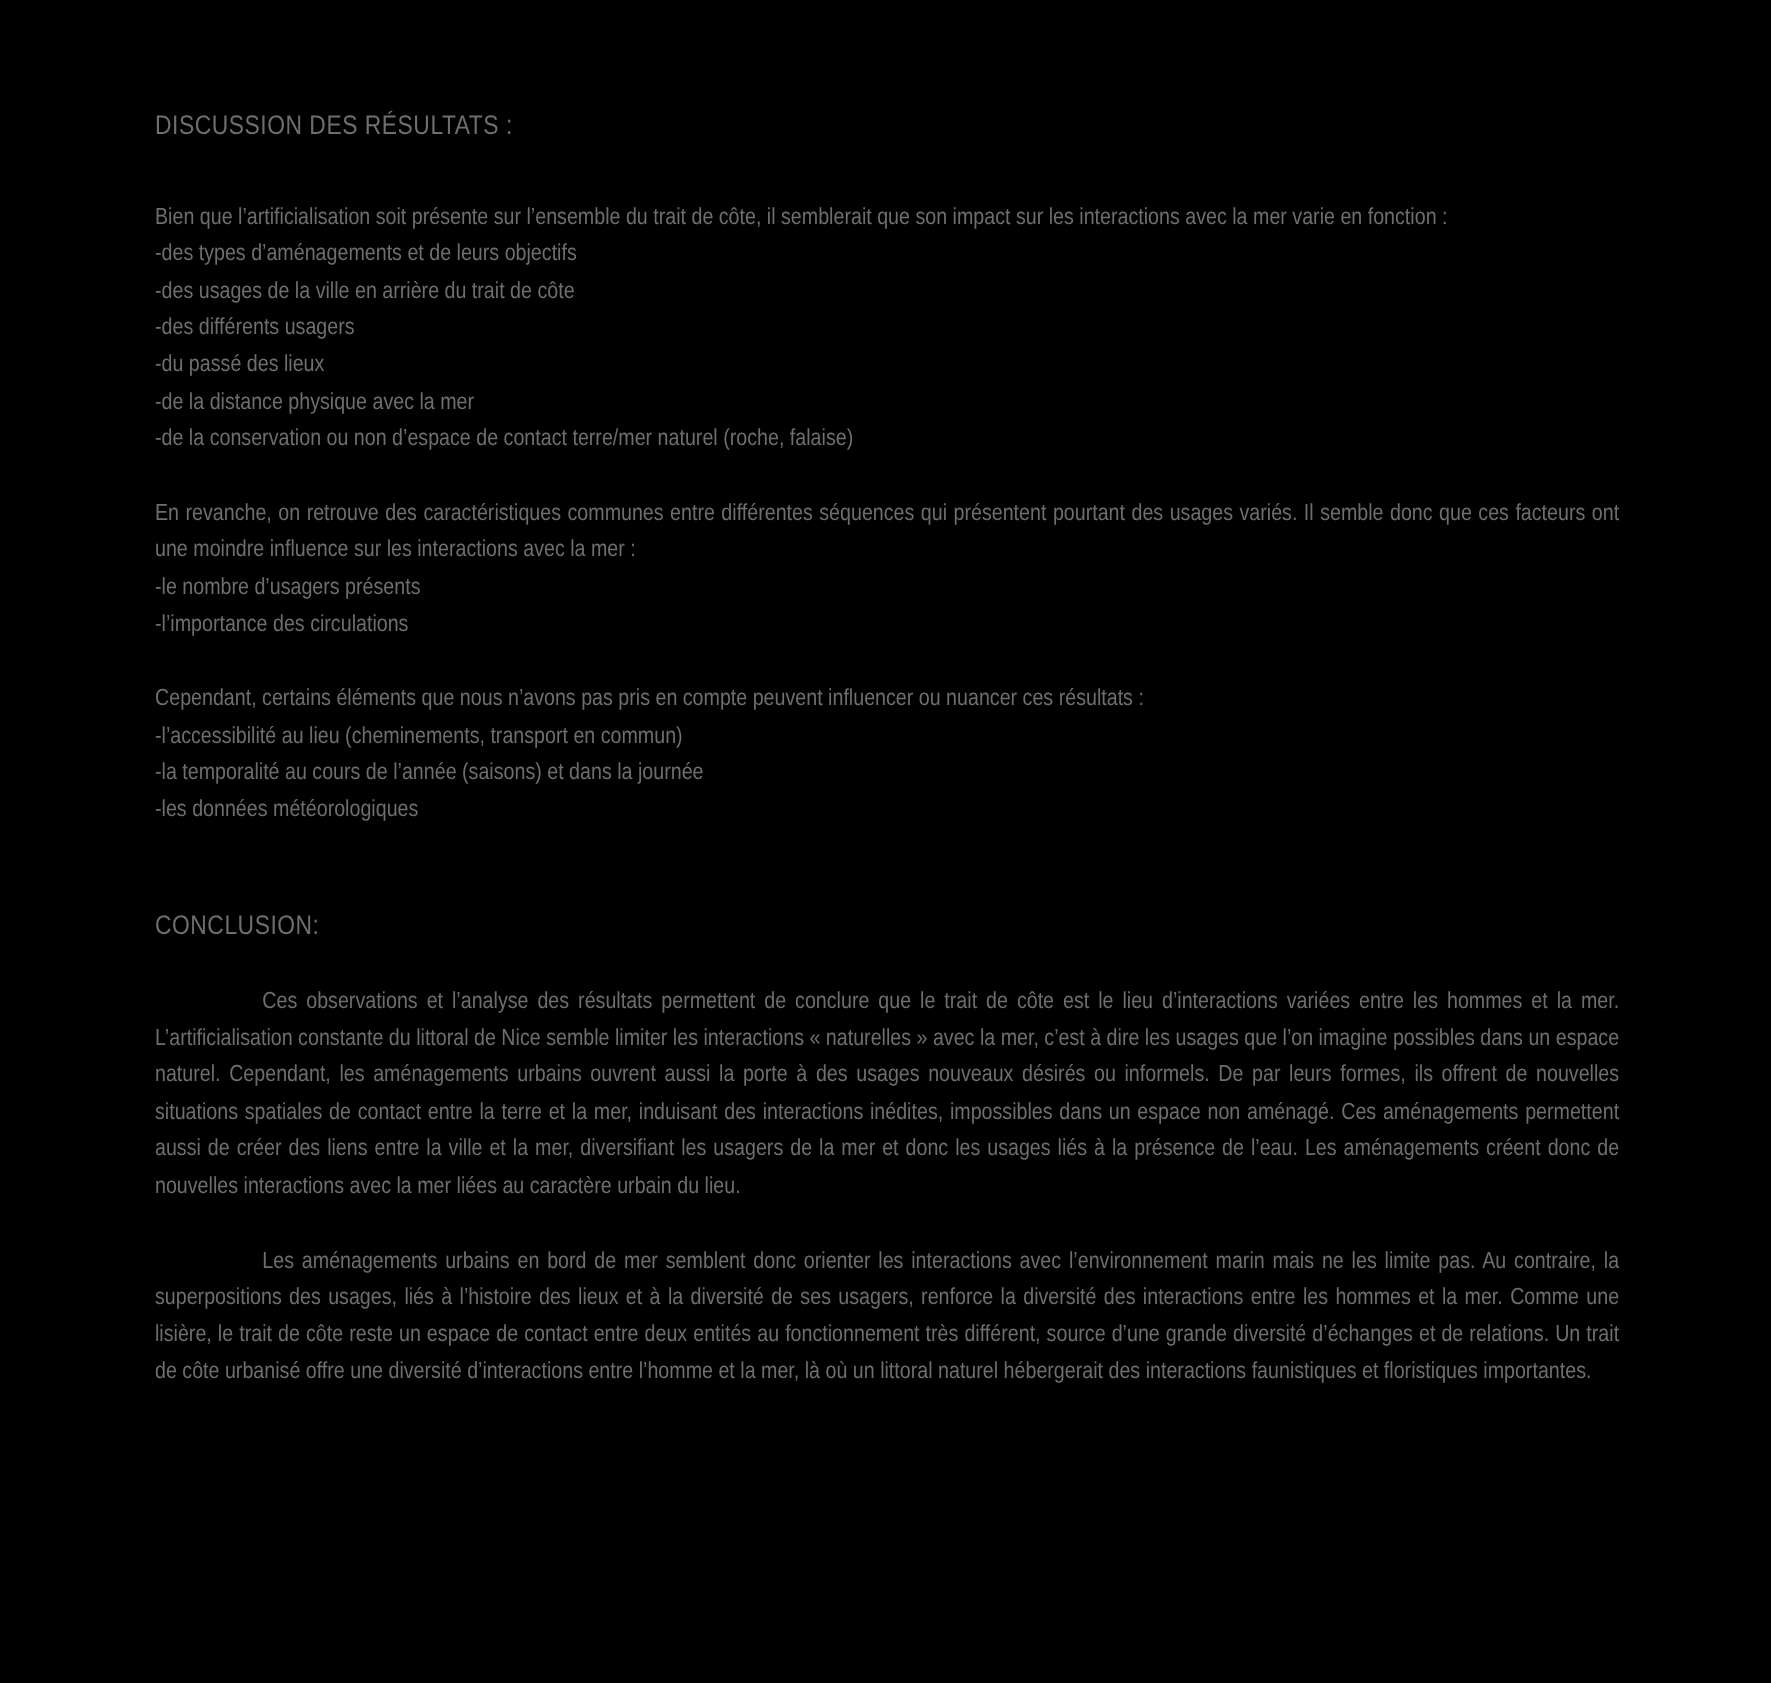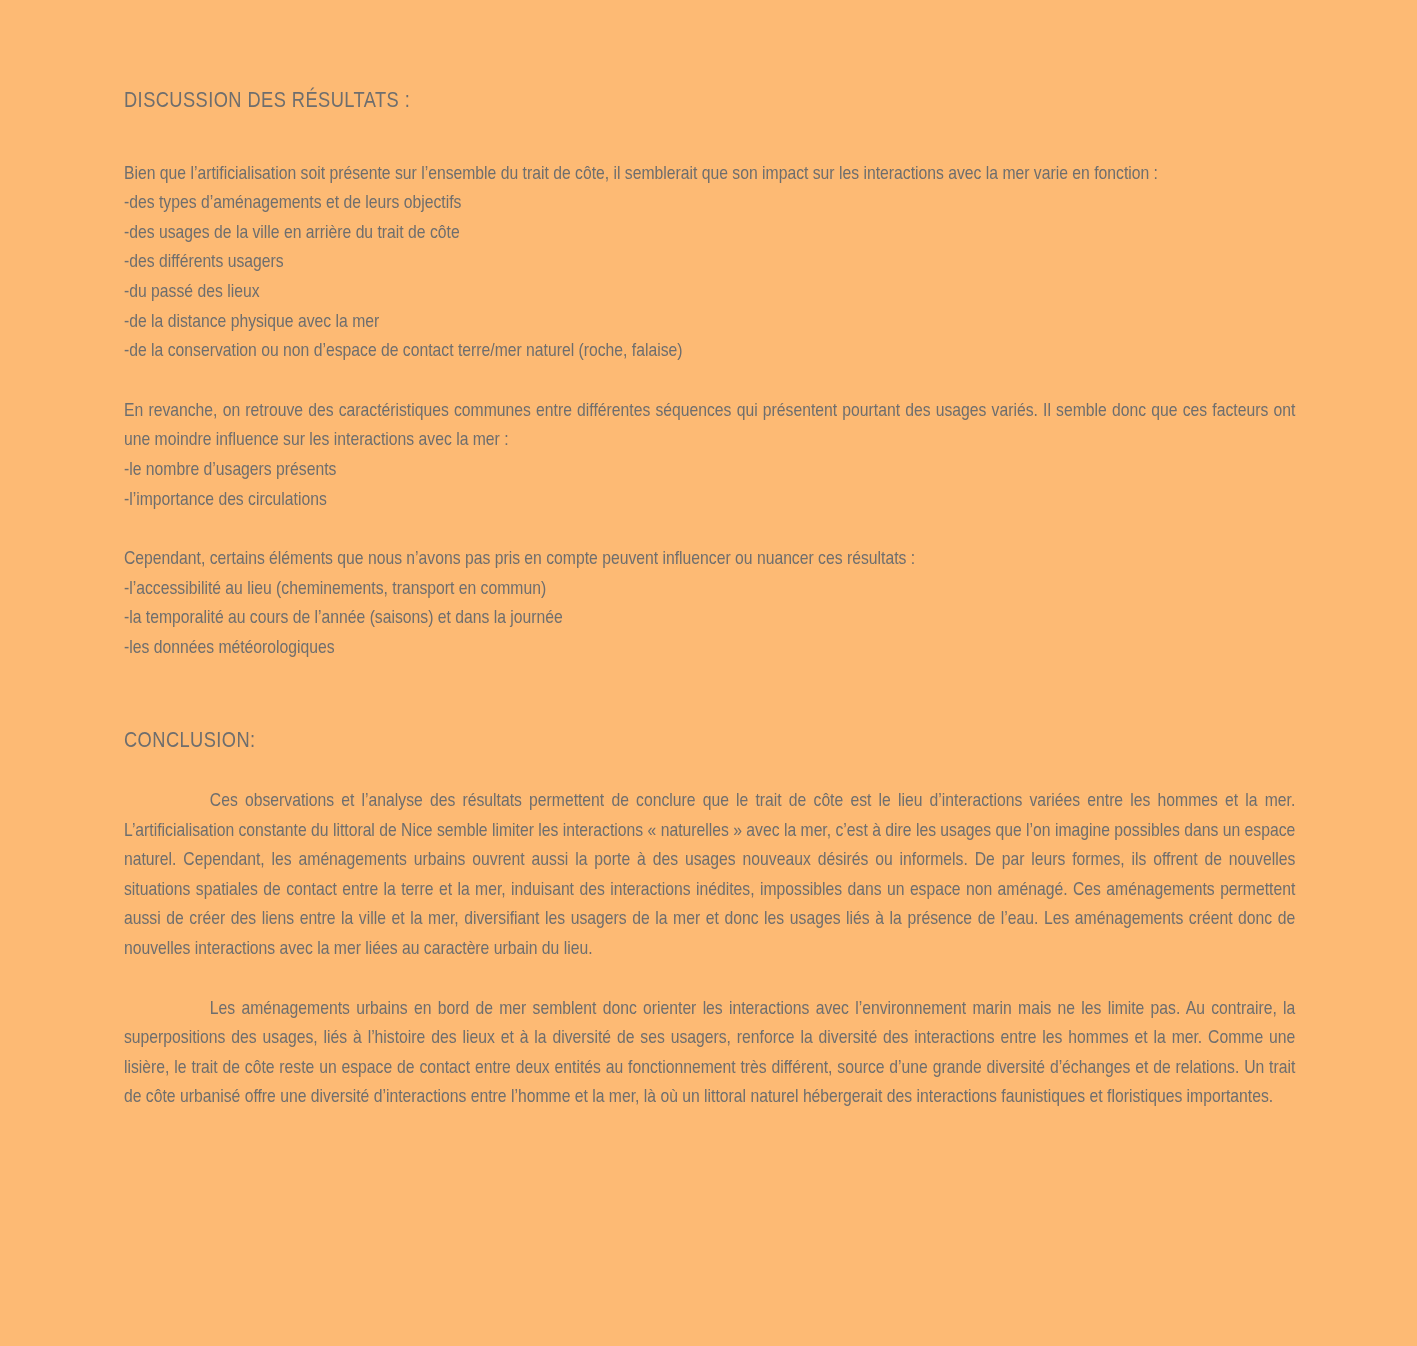--- a/index.html
+++ b/index.html
@@ -13,21 +13,21 @@
     overflow: hidden;
     position: relative;
     font-family: "Liberation Sans", sans-serif;
   }
   .page {
     position: absolute;
     left: 0;
     top: 0;
     width: 1417px;
     height: 1346px;
-    background: #fdba74;
+    background: #000000;
   }
   
   .content {
     position: absolute;
     left: 124px;
     top: 86px;
     width: 1378px;           
     transform: scaleX(0.85);
     transform-origin: top left;
     color: #6e6e6e;

